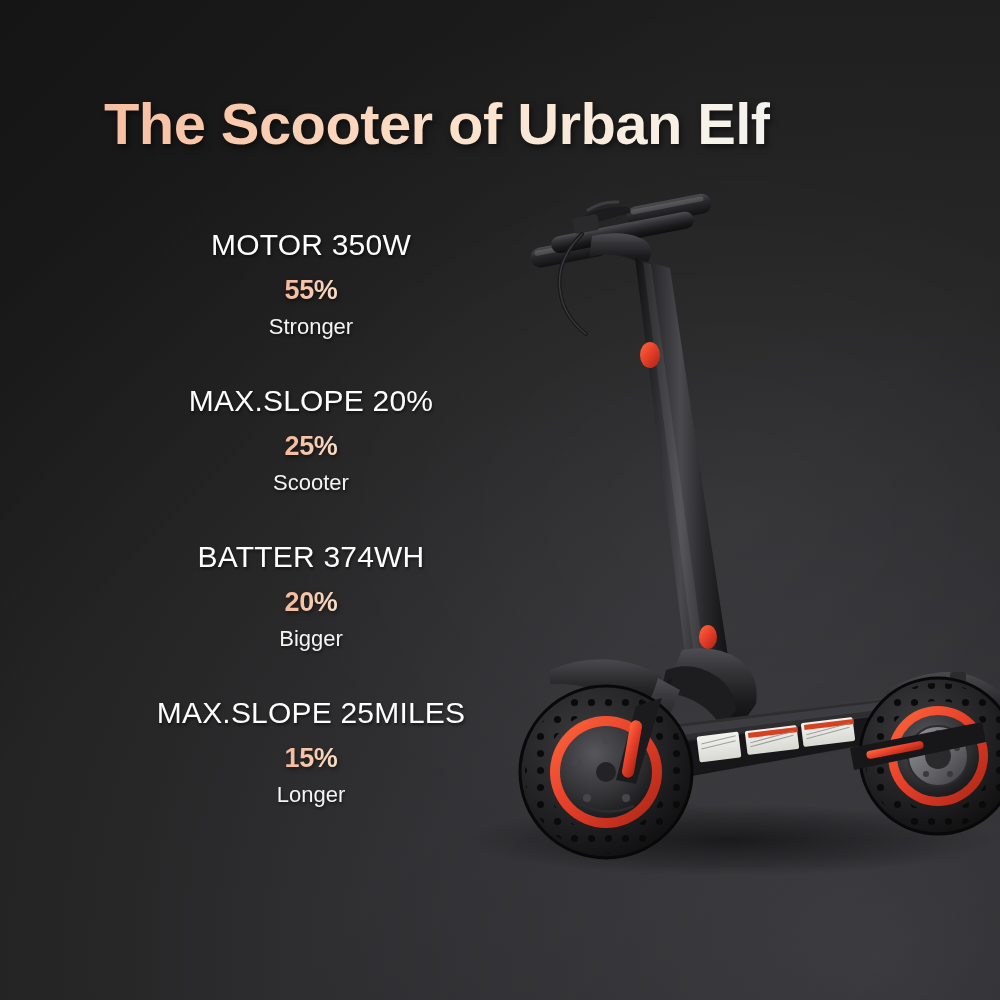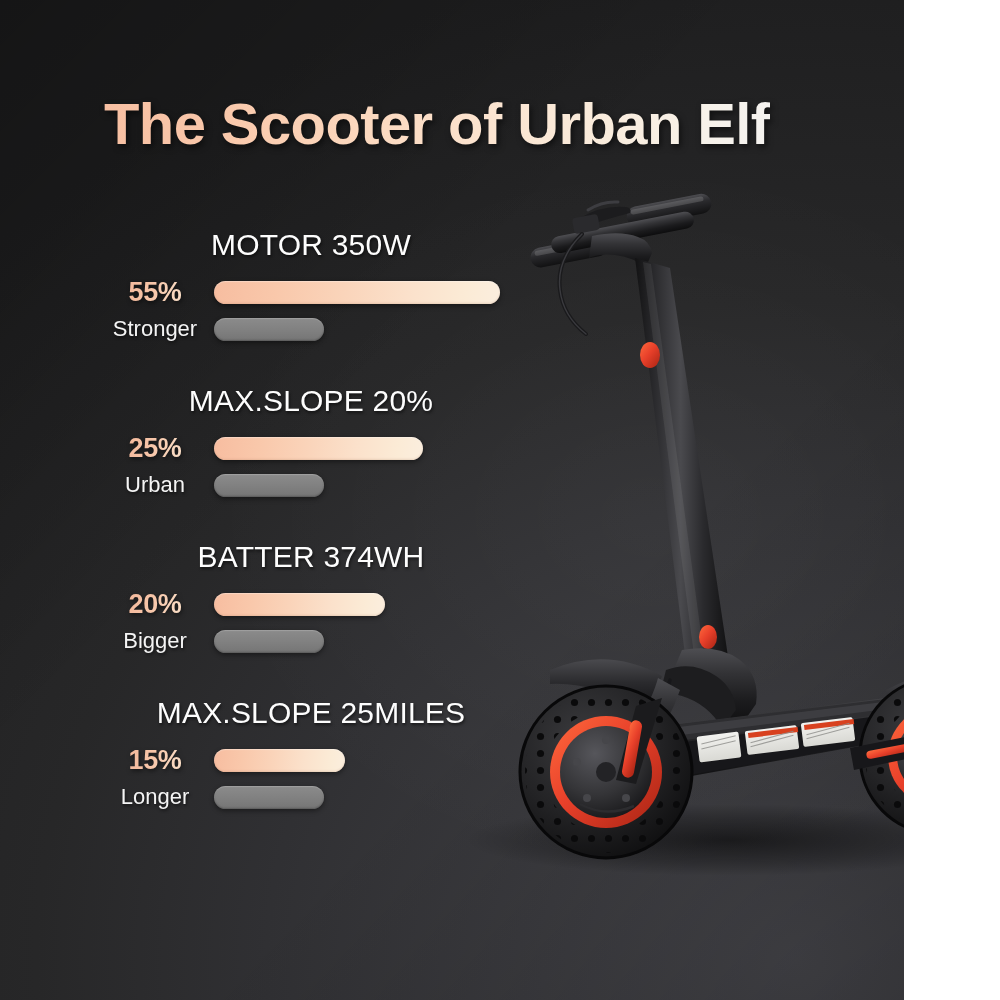--- a/index.html
+++ b/index.html
@@ -6,21 +6,21 @@
 
   html, body {
     width: 1000px;
     height: 1000px;
     overflow: hidden;
     font-family: "Liberation Sans", sans-serif;
   }
 
   #poster {
     position: relative;
-    width: 904px;
+    width: 1000px;
     height: 1000px;
     background:
       radial-gradient(ellipse 1150px 1000px at 88% 96%, #45454a 0%, #3b3b3f 22%, #303033 46%, #272728 66%, #222223 85%, #1e1e1f 100%);
     overflow: hidden;
   }
 
   
   .vignette {
     position: absolute; inset: 0;
     background:
@@ -71,20 +71,21 @@
     letter-spacing: 0.2px;
     white-space: nowrap;
     text-shadow: 1px 2px 3px rgba(0,0,0,0.55);
     margin-bottom: 13px;
   }
 
   .stat-row {
     display: flex;
     align-items: center;
     height: 34px;
+    flex-direction: column;
   }
   .stat-row.second { height: 30px; margin-top: 5px; }
 
   .stat-key {
     width: 118px;
     flex: 0 0 118px;
     white-space: nowrap;
   }
 
   .pct {
@@ -361,21 +362,21 @@
     <div class="stat-block">
       <div class="stat-heading">MAX.SLOPE 20%</div>
       <div class="stat-row">
         <div class="stat-key">
           <span class="pct">25%</span>
         </div>
         <div class="bar" style="width: 209px;"></div>
       </div>
       <div class="stat-row second">
         <div class="stat-key">
-          <span class="sub">Urban</span>
+          <span class="sub">Scooter</span>
         </div>
         <div class="bar-gray" style="width: 110px;"></div>
       </div>
     </div>
 
     <div class="stat-block">
       <div class="stat-heading">BATTER 374WH</div>
       <div class="stat-row">
         <div class="stat-key">
           <span class="pct">20%</span>

